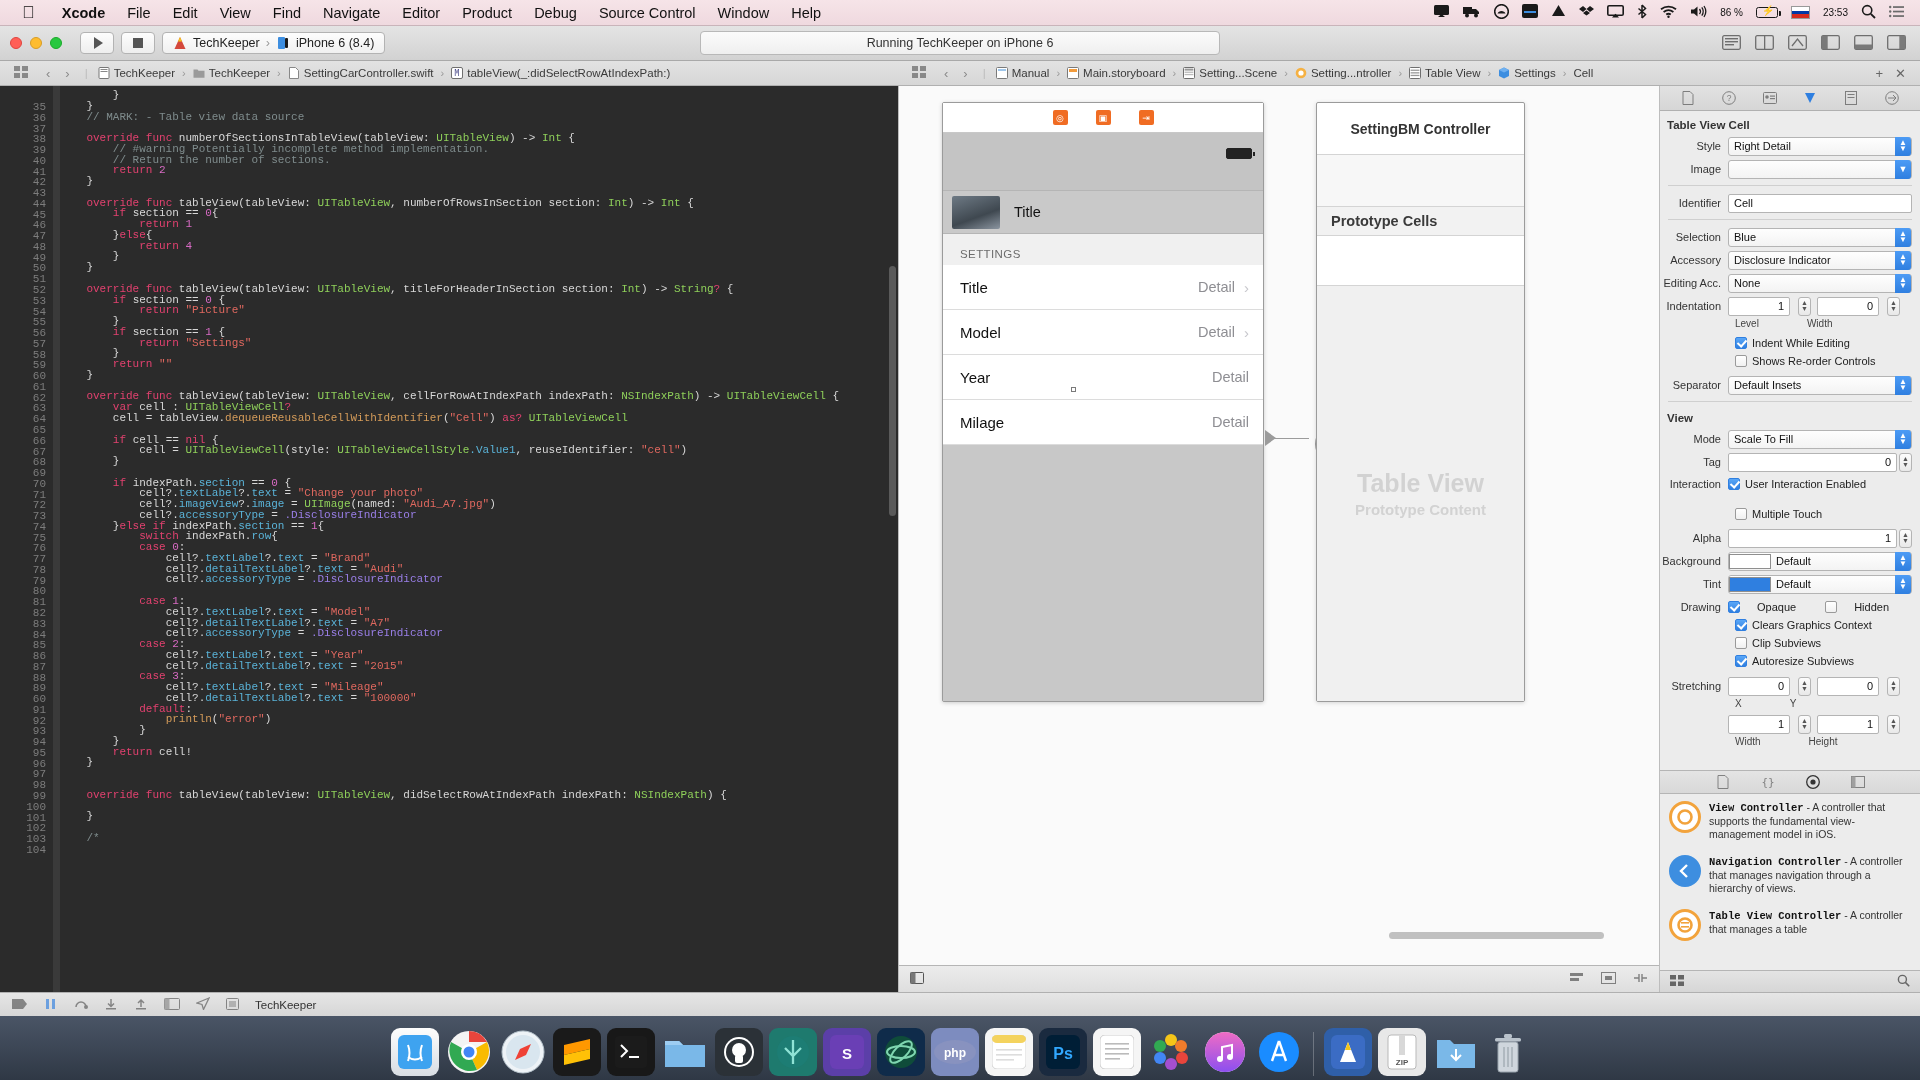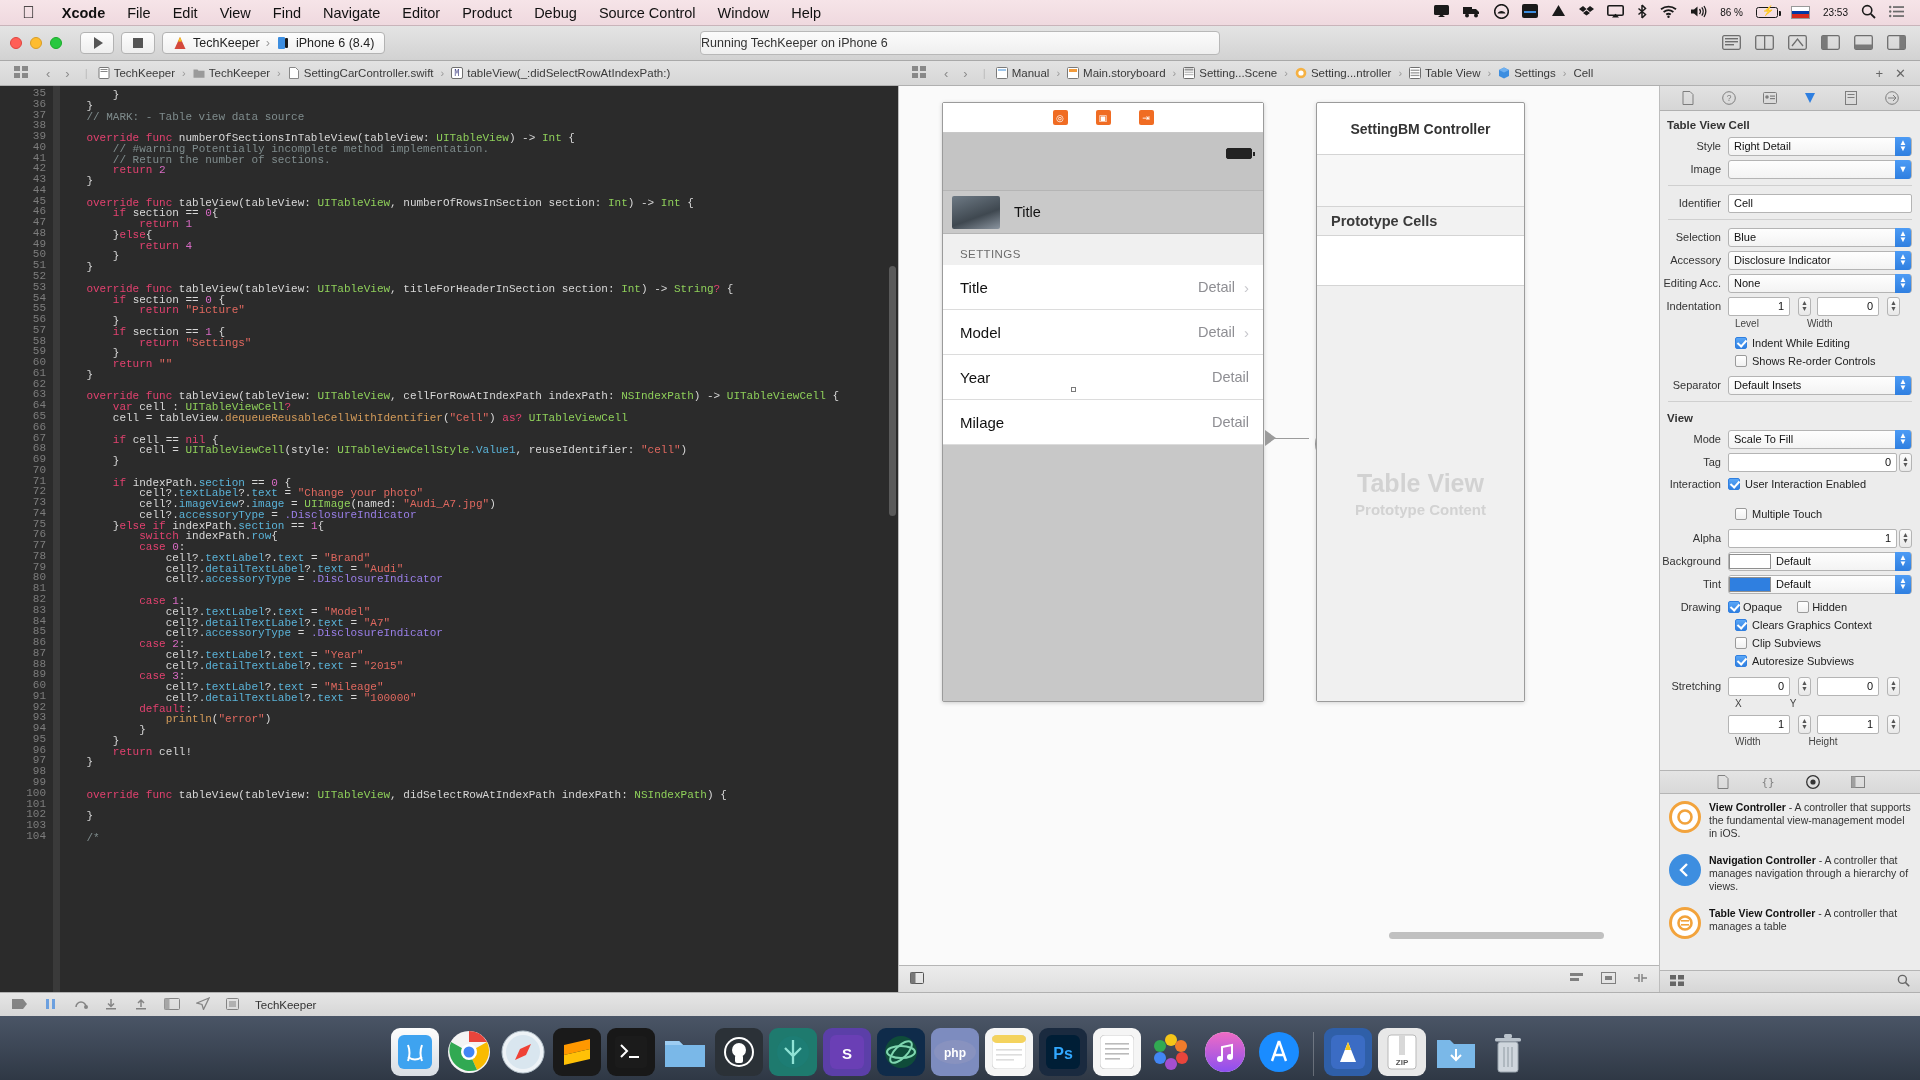--- a/index.html
+++ b/index.html
@@ -43,40 +43,40 @@
   .tb-btn{ width:34px;height:22px;background:linear-gradient(to bottom,#fdfdfd,#eeeeee);
            border:1px solid #b3b3b3;border-radius:4px;display:flex;align-items:center;justify-content:center;margin-right:7px;}
   .tb-btn .tri{ width:0;height:0;border-left:9px solid #555;border-top:6px solid transparent;border-bottom:6px solid transparent;margin-left:3px;}
   .tb-btn .sq{ width:10px;height:10px;background:#555; }
   .scheme{ height:22px;background:linear-gradient(to bottom,#fdfdfd,#f0f0f0);border:1px solid #b3b3b3;border-radius:4px;
            display:flex;align-items:center;padding:0 10px;gap:6px;font-size:12.5px;color:#222;}
   .scheme .sep{ color:#999; }
   .ic-a{ width:14px;height:14px;display:inline-block; }
   .statusbar{ position:absolute;left:50%;transform:translateX(-50%);width:520px;height:24px;
               background:linear-gradient(to bottom,#fbfbfb,#efefef);border:1px solid #b8b8b8;border-radius:4px;
-              display:flex;align-items:center;font-size:12.5px;color:#333;}
+              display:flex;align-items:center;justify-content:center;font-size:12.5px;color:#333;}
   .tb-right{ margin-left:auto; display:flex; align-items:center; gap:14px; padding-right:4px;}
   .tbi{ width:19px;height:16px;opacity:.72; }
 
   
   .jumprow{ height:25px;background:linear-gradient(to bottom,#e2e2e2,#d6d6d6);
             border-bottom:1px solid #b0b0b0;display:flex;align-items:center;font-size:11.5px;color:#3a3a3a;}
   .jb{ display:flex;align-items:center;height:25px;padding:0 6px;gap:5px;overflow:hidden;white-space:nowrap;}
   .jb .chev{ color:#999;font-size:11px;margin:0 2px;}
   .jb .grp{ display:flex;align-items:center;gap:4px;}
   .jb .nav{ color:#8a8a8a;font-size:13px;padding:0 5px;}
   .sqicon{width:12px;height:12px;display:inline-block;vertical-align:middle;}
 
   
   .body{ flex:1; display:flex; min-height:0; }
 
   
   .editor{ width:898px; background:#2b2b2b; position:relative; display:flex; overflow:hidden;}
   .gutter{ width:53px;background:#2b2b2b;color:#7d7d7d;font-family:"Liberation Mono",monospace;font-size:11px;
-           text-align:right;padding-top:2px;flex-shrink:0;}
+           text-align:right;padding-top:16px;flex-shrink:0;}
   .gutter div{ height:10.78px;line-height:10.78px;padding-right:7px;}
   .gbar{ width:7px;background:#3a3a3a;flex-shrink:0;}
   .code{ flex:1;font-family:"Liberation Mono",monospace;font-size:11px;line-height:10.78px;
          padding-top:4px;white-space:pre;color:#d8d8d8;overflow:hidden;}
   .code div{height:10.78px;}
   .kw{color:#e2416f;} .ty{color:#8fd05a;} .num{color:#d86bc4;}
   .str{color:#e0685f;} .cm{color:#7f8c8d;} .mth{color:#d59c5a;} .prp{color:#5ab3d8;}
   .enm{color:#9a7fe8;} .pln{color:#d8d8d8;}
   .vscroll{ position:absolute;right:2px;top:180px;width:7px;height:250px;background:#5a5a5a;border-radius:4px;}
 
@@ -169,21 +169,21 @@
             border-bottom:1px solid #b5b5b5;display:flex;align-items:center;justify-content:space-around;padding:0 40px;}
   .lib-tab{opacity:.6;width:18px;height:16px;display:flex;align-items:center;justify-content:center;}
   .lib-tab.active{opacity:1;}
   .lib-list{height:176px;overflow:hidden;background:#ececec;}
   .lib-item{display:flex;gap:8px;padding:7px 9px 7px 9px;align-items:flex-start;}
   .lib-icon{width:32px;height:32px;border-radius:50%;border:3px solid #f2a33c;background:#fff;flex-shrink:0;
             display:flex;align-items:center;justify-content:center;}
   .lib-icon.blue{border-color:#3d8ee0;background:#3d8ee0;color:#fff;}
   .lib-icon.orange2{border-color:#f2a33c;}
   .lib-txt{font-size:10.5px;color:#333;line-height:13px;}
-  .lib-txt b{color:#111;}
+  .lib-txt b{color:#111;font-family:Liberation Mono, monospace;}
   .lib-bottom{height:22px;background:linear-gradient(to bottom,#e4e4e4,#d6d6d6);border-top:1px solid #b5b5b5;
               display:flex;align-items:center;justify-content:space-between;padding:0 10px;}
 
   
   .xbottom{height:24px;background:linear-gradient(to bottom,#e6e6e6,#d6d6d6);border-top:1px solid #b0b0b0;
            display:flex;align-items:center;gap:16px;padding:0 12px;font-size:11.5px;color:#333;}
   .xbottom .bi{opacity:.65;}
 
   
   .dockarea{position:absolute;left:0;bottom:0;width:1920px;height:64px;
@@ -877,21 +877,21 @@
               <span>Default</span>
               <span class="stepper">
                   <span>▲</span>
                   <span>▼</span>
                 </span>
             </span>
           </div>
 
           <div class="frow" style="height:18px;margin-bottom:0;margin-top:4px">
             <span class="flabel">Drawing</span>
-            <span style="display:flex;align-items:center;gap:3px;font-size:11px;color:#222;">
+            <span style="display:flex;align-items:center;gap:17px;font-size:11px;color:#222;">
               <span class="cb on"></span>
               <span>Opaque</span>
               <span class="cb" style="margin-left:12px"></span>
               <span>Hidden</span>
             </span>
           </div>
           <div class="cbrow">
             <span class="cb on"></span>
             <span>Clears Graphics Context</span>
           </div>

